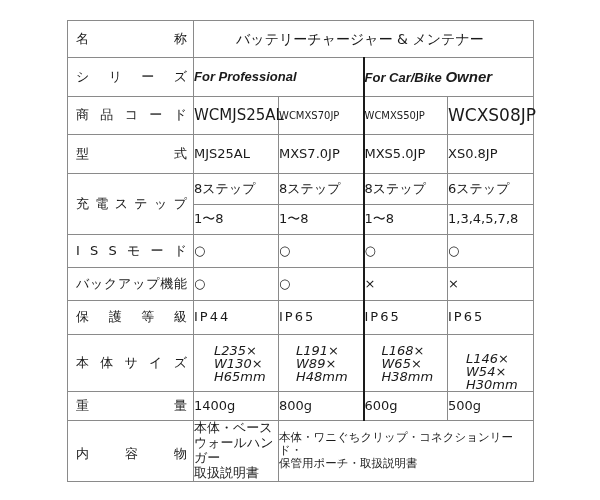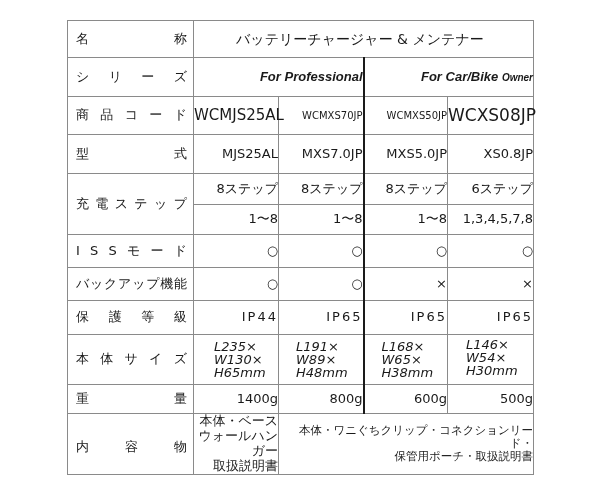--- a/index.html
+++ b/index.html
@@ -1,26 +1,26 @@
 <!DOCTYPE html>
 <html><head>
 <meta charset="utf-8">
 <style>
   html, body { margin:0; padding:0; background:#ffffff; }
   body { width:600px; height:500px; position:relative; overflow:hidden;
          font-family:"DejaVu Sans", "Liberation Sans", sans-serif; color:#1a1a1a; }
   table.spec { position:absolute; left:67px; top:20px; width:466px;
                border-collapse:collapse; table-layout:fixed; }
-  table.spec td { border:1px solid #8a8a8a; padding:0; text-align:right;
+  table.spec td { border:1px solid #8a8a8a; padding:0; text-align:left;
                   vertical-align:middle; font-size:13px; line-height:1.15; }
   table.spec td.lbl { text-align:left; padding:0 6px 0 8px; }
   .spread { display:flex; justify-content:space-between; font-size:13px; }
   .thick-l { border-left:2px solid #1a1a1a !important; }
   .series { font-family:"Liberation Sans", sans-serif; font-weight:bold; font-style:italic; font-size:13.5px; }
-  .series small { font-size:10px; }
+  .series small { font-size:15px; }
   .mono-spaced { letter-spacing:2px; }
   .dash-split { border-bottom:1px dashed #8a8a8a; }
   .size-cell { text-align:left !important; padding-left:12px !important; font-size:13.5px; line-height:1.0 !important;font-style:italic; }
   .small { font-size:11px; line-height:1.1; }
 </style>
 </head>
 <body>
 
 <table class="spec">
   <colgroup>
@@ -176,21 +176,21 @@
     <td class="size-cell" style="padding-left:17px !important">
       <div>L191×</div>
       <div>W89×</div>
       <div>H48mm</div>
     </td>
     <td class="size-cell thick-l" style="padding-left:17px !important">
       <div>L168×</div>
       <div>W65×</div>
       <div>H38mm</div>
     </td>
-    <td class="size-cell" style="padding-left:18px !important;vertical-align:top;padding-top:3px">
+    <td class="size-cell" style="padding-left:18px !important;vertical-align:top;padding-top:17px">
       <div>L146×</div>
       <div>W54×</div>
       <div>H30mm</div>
     </td>
   </tr>
 
   <tr style="height:29px">
     <td class="lbl">
       <div class="spread">
         <span>重</span>

